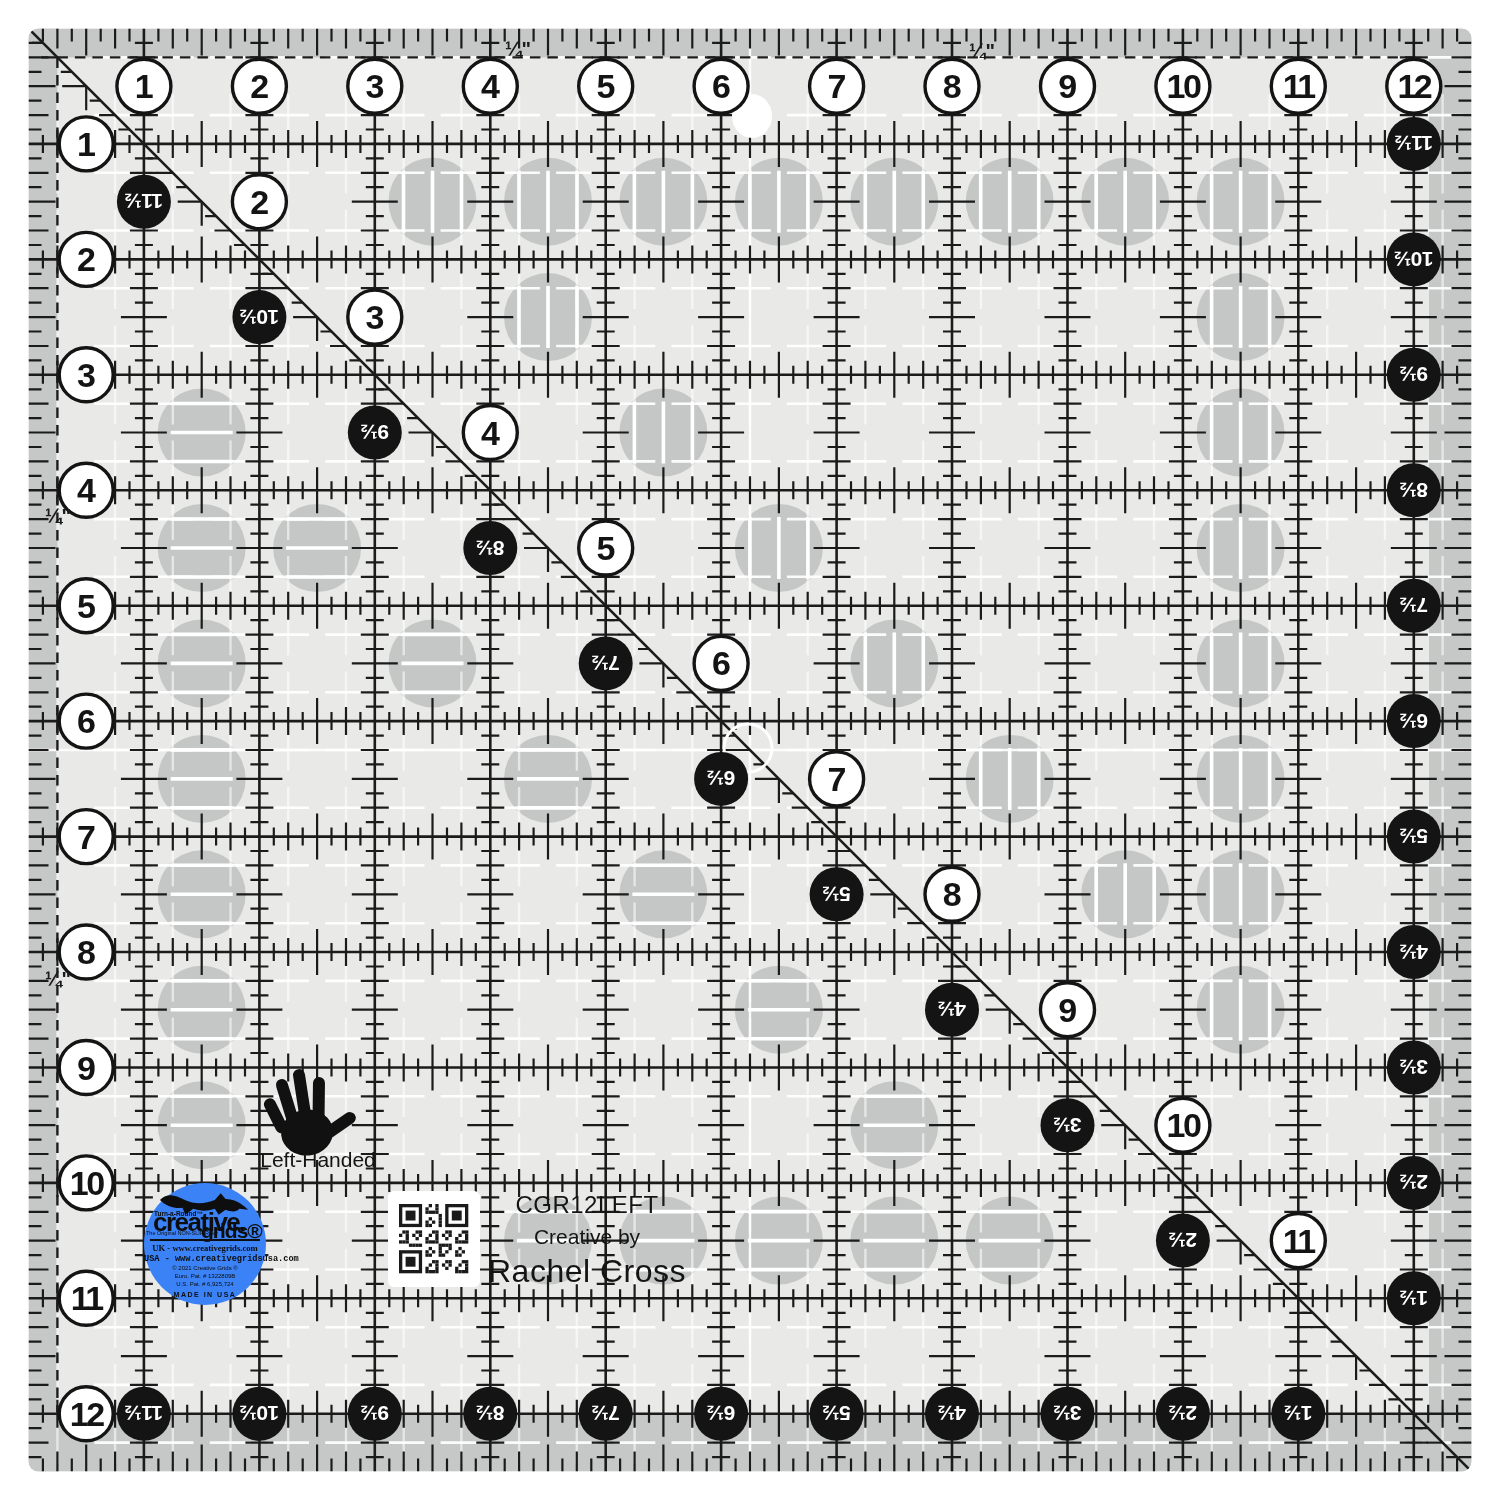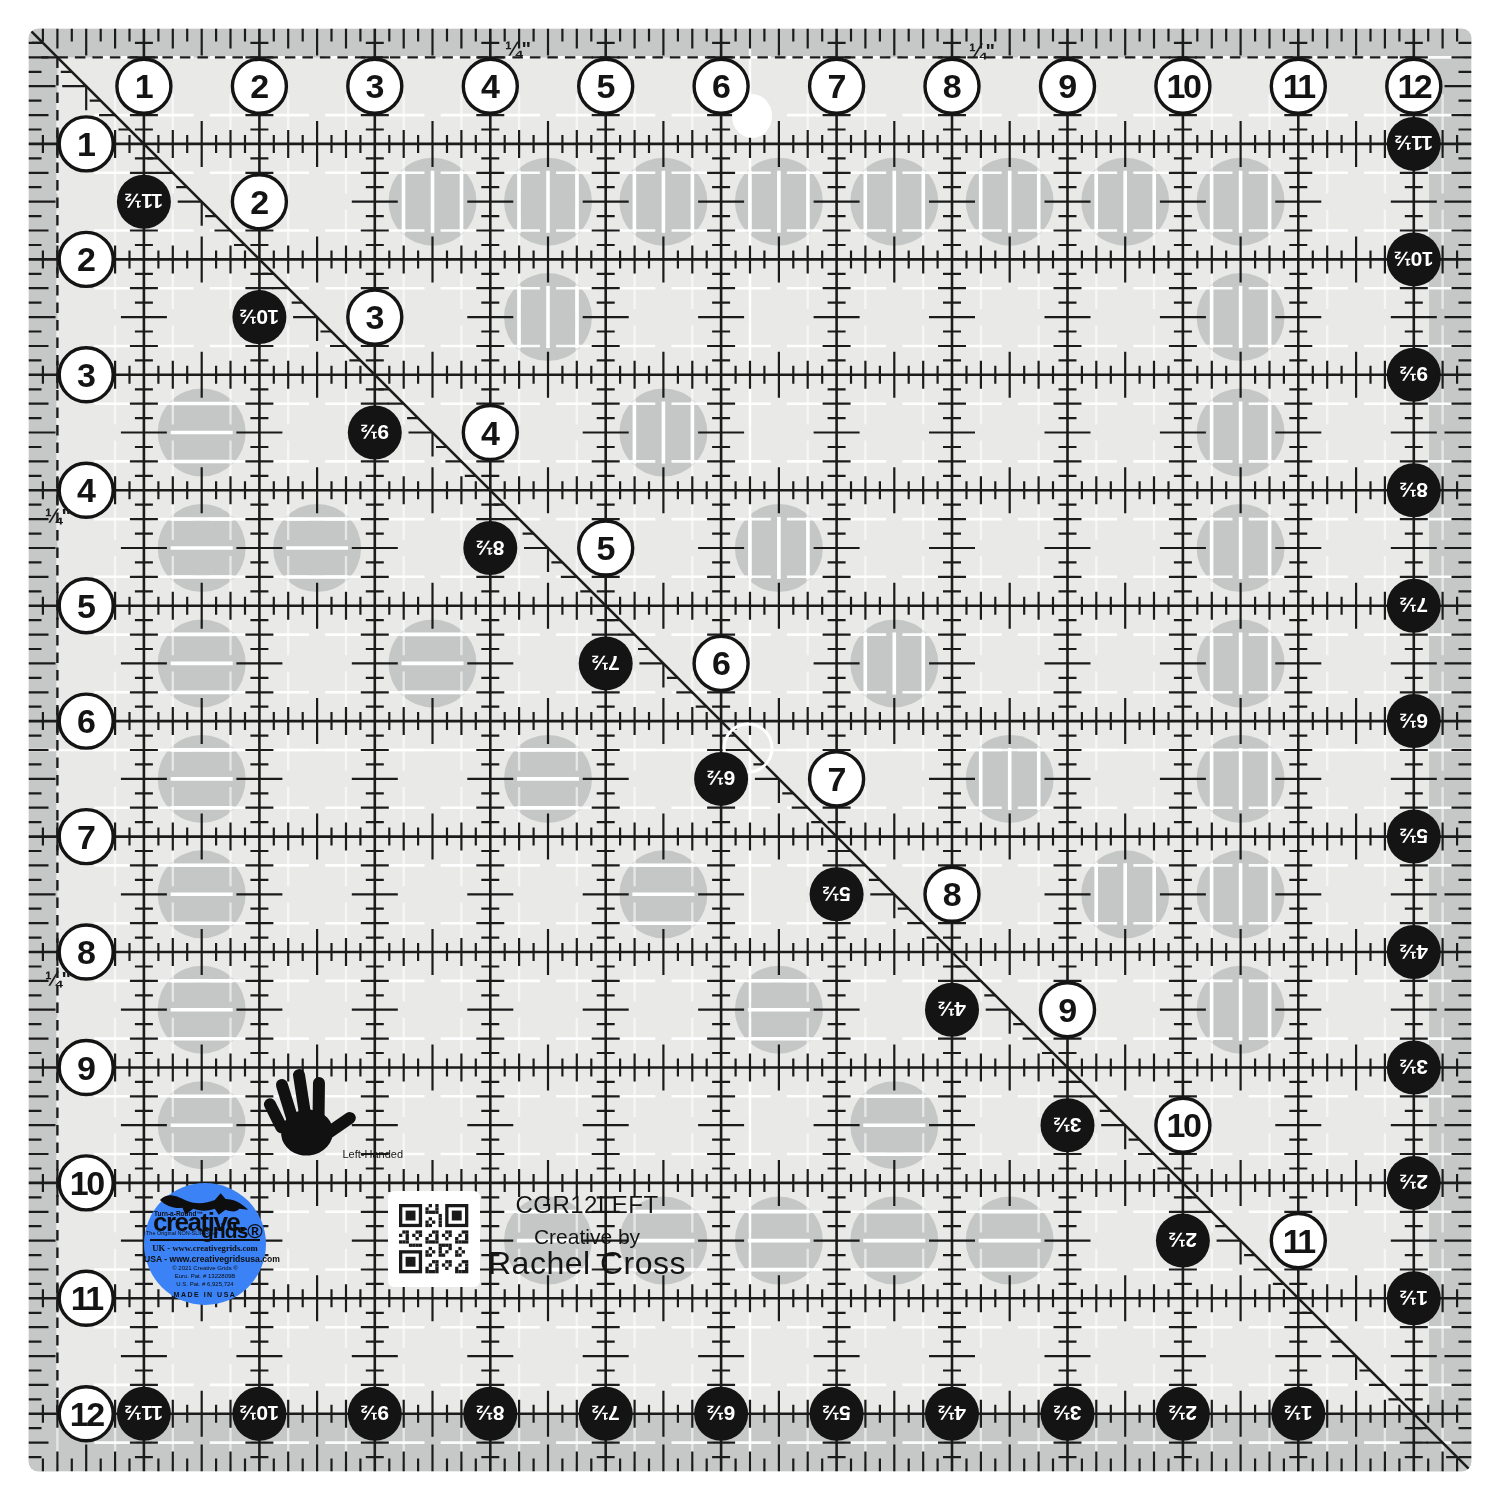--- a/index.html
+++ b/index.html
@@ -4,31 +4,31 @@
 <style>
   html,body{margin:0;padding:0;background:#ffffff;}
   .stage{position:relative;width:1500px;height:1500px;background:#ffffff;overflow:hidden;
          font-family:"Liberation Sans","DejaVu Sans",sans-serif;color:#141414;}
   .abs{position:absolute;}
   svg{display:block;}
   .qlabel{font-size:20px;font-weight:bold;color:#1b1b1b;width:44px;text-align:center;}
   .sku-block{width:250px;text-align:center;line-height:1;}
   .sku-line1{font-size:24px;letter-spacing:.5px;}
   .sku-line2{font-size:21px;margin-top:9px;}
-  .sku-line3{font-size:32px;letter-spacing:.5px;}
-  .hand-label{width:170px;text-align:right;font-size:11px;color:#141414;}
+  .sku-line3{font-size:32px;margin-top:8px;letter-spacing:.5px;}
+  .hand-label{width:170px;text-align:center;font-size:21px;color:#141414;}
   .logo{width:122px;height:122px;border-radius:50%;background:#3b82f6;}
   .logo div{position:absolute;white-space:nowrap;color:#0e0e0e;}
   .lg-turn{left:10px;top:27px;font-size:6.5px;font-weight:bold;}
   .lg-b1{left:9px;top:24px;font-size:26px;font-weight:bold;letter-spacing:-1.5px;}
   .lg-b2{left:57px;top:36px;font-size:21px;font-weight:bold;letter-spacing:-1px;}
   .lg-tag{left:2px;top:47px;font-size:5.5px;}
   .lg-div{left:6px;top:56px;width:110px;height:2px;background:#0e0e0e;}
   .lg-uk{left:0;top:60px;width:122px;text-align:center;font-size:8.6px;font-weight:bold;font-family:Liberation Serif, serif;}
-  .lg-usa{left:0;top:71px;width:122px;text-align:left;font-size:8.6px;font-weight:bold;}
+  .lg-usa{left:0;top:71px;width:122px;text-align:left;font-size:8.6px;font-weight:bold;font-family:Liberation Mono, monospace;}
   .lg-c1{left:0;top:82px;width:122px;text-align:center;font-size:6px;}
   .lg-c2{left:0;top:90px;width:122px;text-align:center;font-size:6px;}
   .lg-c3{left:0;top:98px;width:122px;text-align:center;font-size:6px;}
   .lg-made{left:0;top:108px;width:122px;text-align:center;font-size:7px;font-weight:bold;letter-spacing:1.5px;}
 </style>
 </head>
 <body>
 
 <div class="stage">
 

